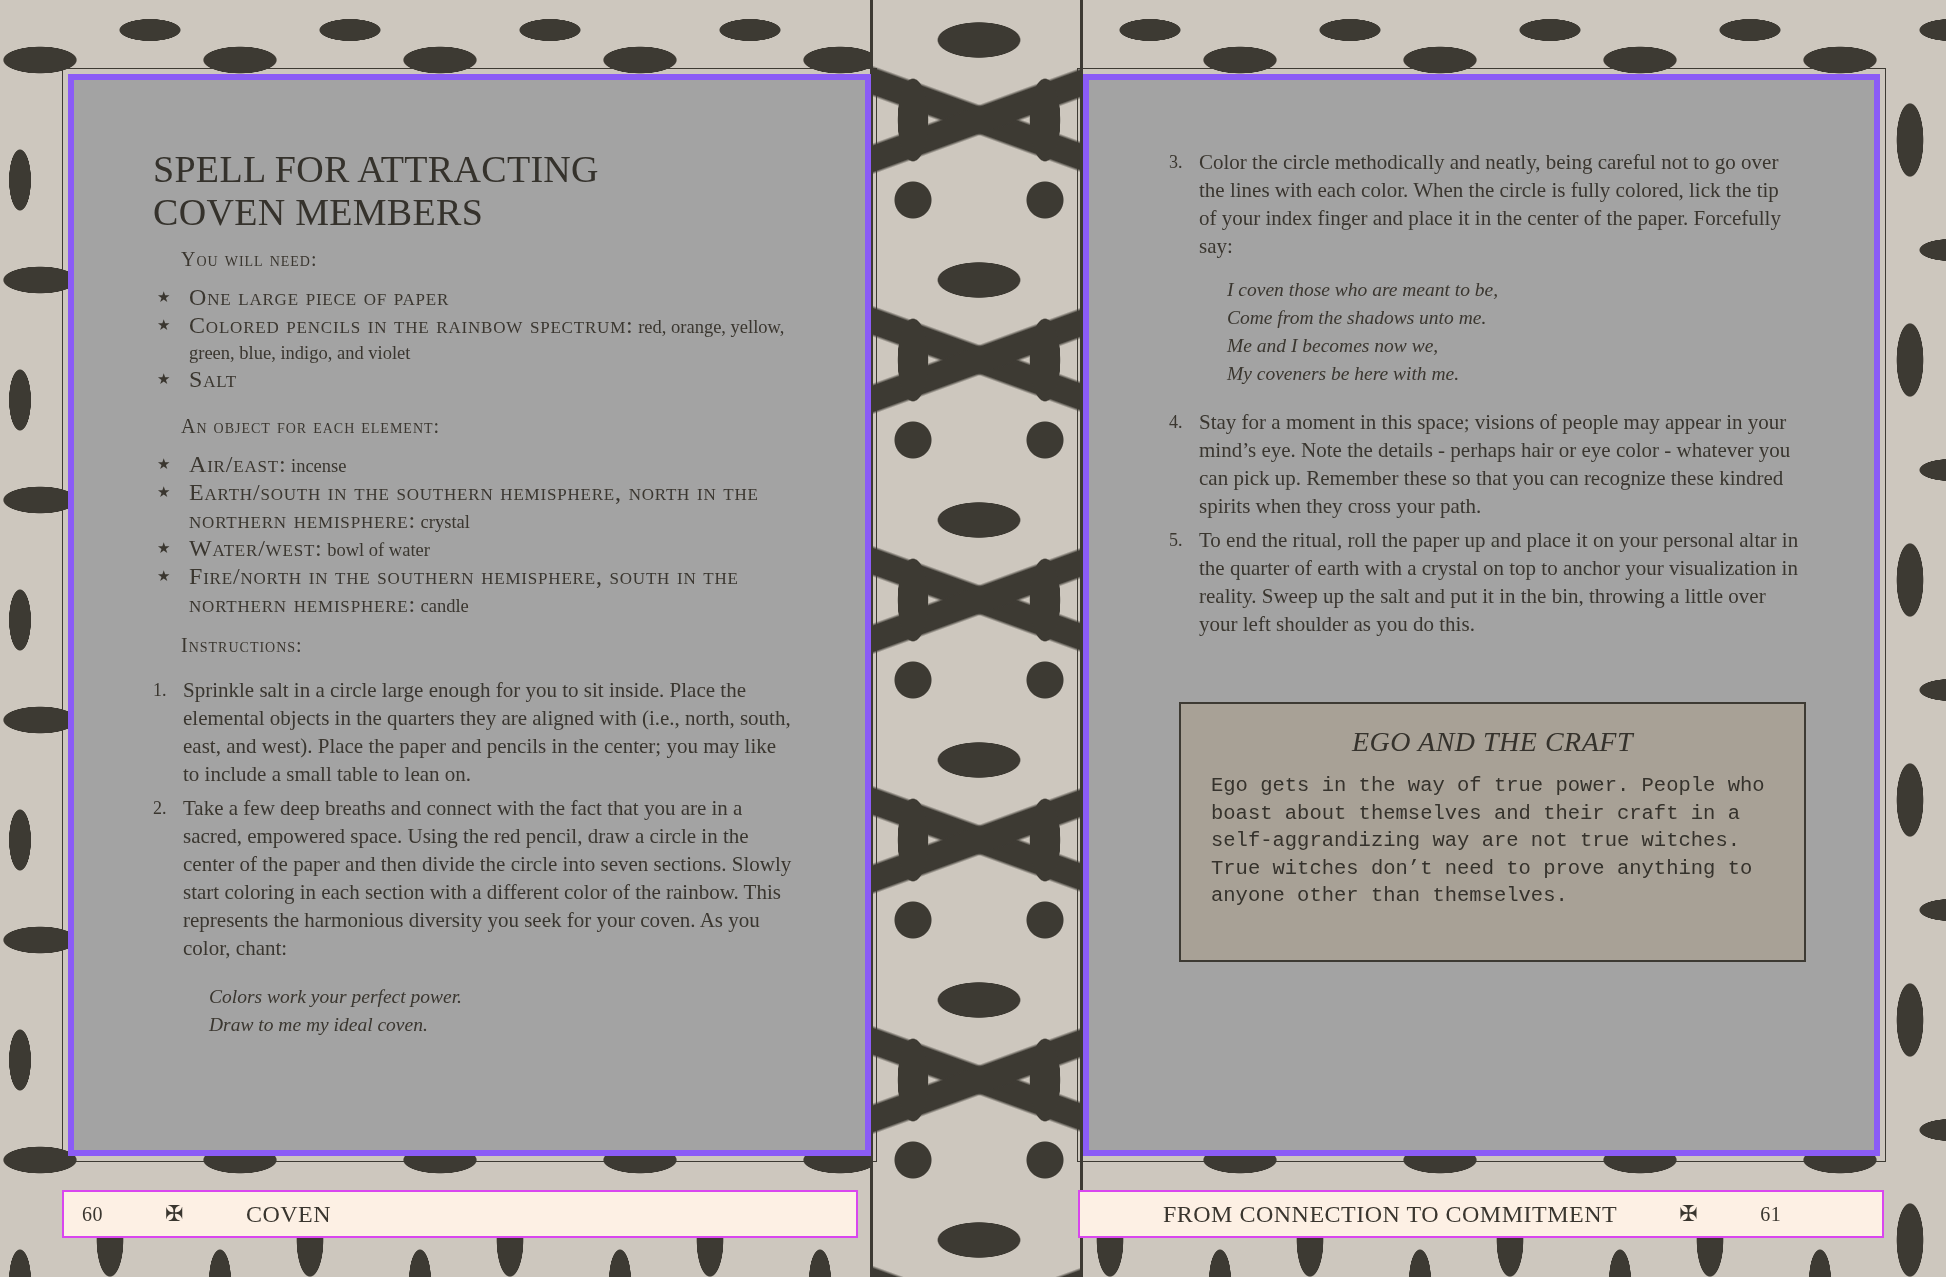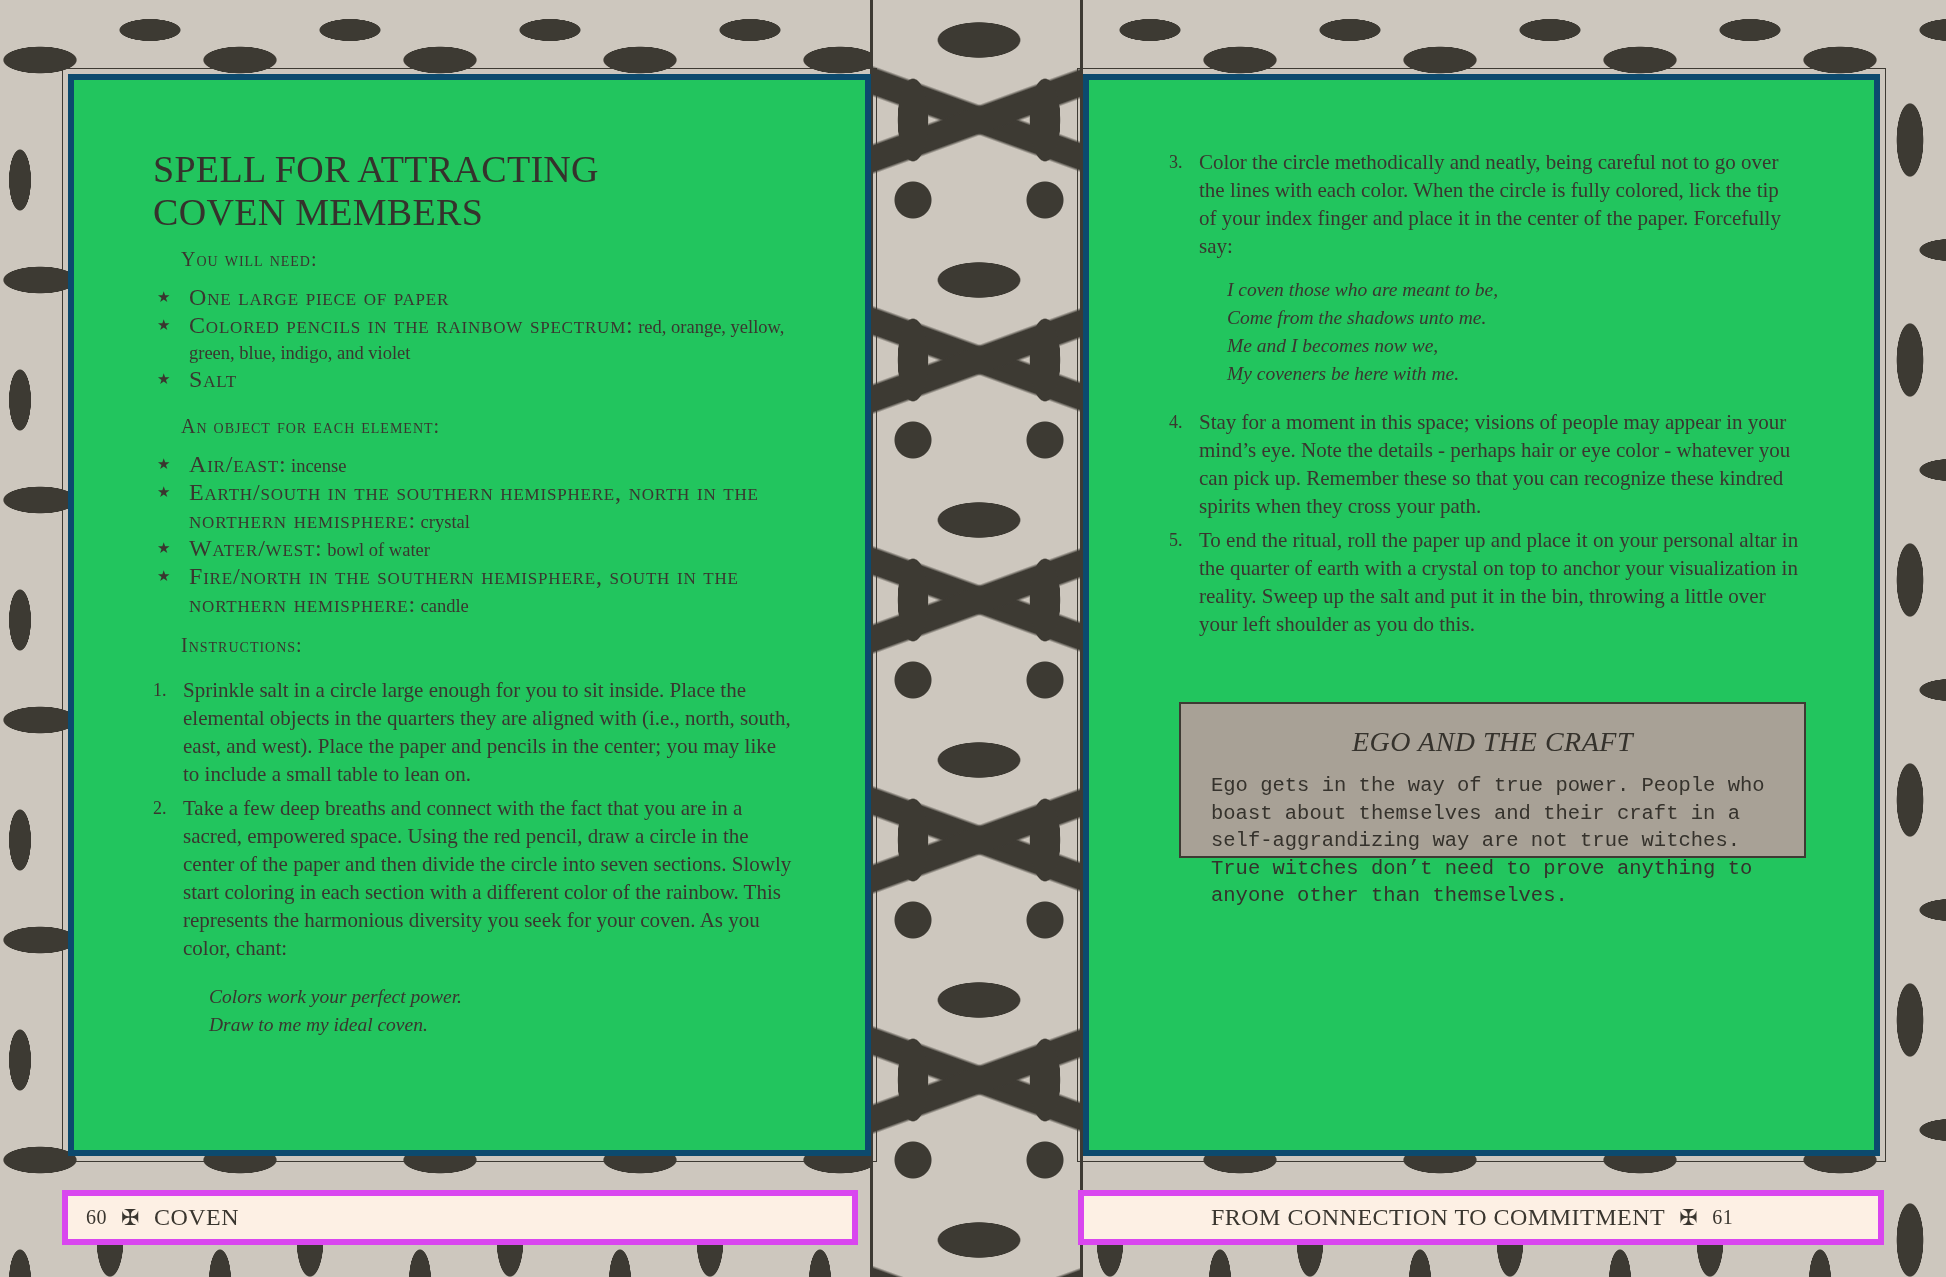--- a/index.html
+++ b/index.html
@@ -37,34 +37,35 @@
     border-left: 3px solid #3d3a33;
     border-right: 3px solid #3d3a33;
   }
   .page-frame {
     position: absolute;
     border: 1.5px solid #3d3a33;
     padding: 5px;
   }
   .page {
     width: 100%; height: 100%;
-    background: #22c55e;
-    border: 6px solid #0c4a6e;
+    background: #a3a3a3;
+    border: 6px solid #8b5cf6;
     position: relative;
   }
   #left-frame  { left: 62px;  top: 68px; width: 815px; height: 1094px; }
   #right-frame { left: 1077px; top: 68px; width: 809px; height: 1094px; }
 
   .footer {
-    position: absolute; top: 1190px; height: 55px;
+    position: absolute; top: 1190px; height: 48px;
     background: #fdf0e4;
-    border: 6px solid #d946ef;
+    border: 2px solid #d946ef;
     display: flex; align-items: center;
     font-size: 24px; letter-spacing: 0.5px;
     color: #3a362f;
+    gap: 48px;
   }
   #footer-left  { left: 62px; width: 796px; padding-left: 18px; }
   #footer-right { left: 1078px; width: 806px; justify-content: center; padding-right: 18px; }
   .footer .pn { font-size: 20px; }
   .footer .cross { margin: 0 14px; font-size: 22px; }
 
   .abs { position: absolute; }
   .title {
     font-size: 38px; line-height: 43px; font-weight: normal;
     letter-spacing: 0.3px; color: #35322c;
@@ -86,21 +87,21 @@
     position: relative; padding-left: 30px;
     font-size: 21px; line-height: 28px; margin-bottom: 6px;
   }
   .olist li .num {
     position: absolute; left: 0; top: 0; font-size: 18px;
   }
   .chant {
     font-style: italic; font-size: 19.5px; line-height: 28px;
   }
   .sidebar-box {
-    position: absolute; left: 90px; top: 622px; width: 627px; height: 156px;
+    position: absolute; left: 90px; top: 622px; width: 627px; height: 260px;
     background: #a8a196; border: 2.5px solid #3d3a33;
     padding: 22px 30px;
   }
   .sidebar-box h3 {
     text-align: center; font-style: italic; font-weight: normal;
     font-size: 28px; letter-spacing: 0.5px; margin-bottom: 14px; color: #35322c;
   }
   .sidebar-box p {
     font-size: 20.5px; line-height: 27.5px; color: #35322c; font-family: Liberation Mono, monospace;
   }

